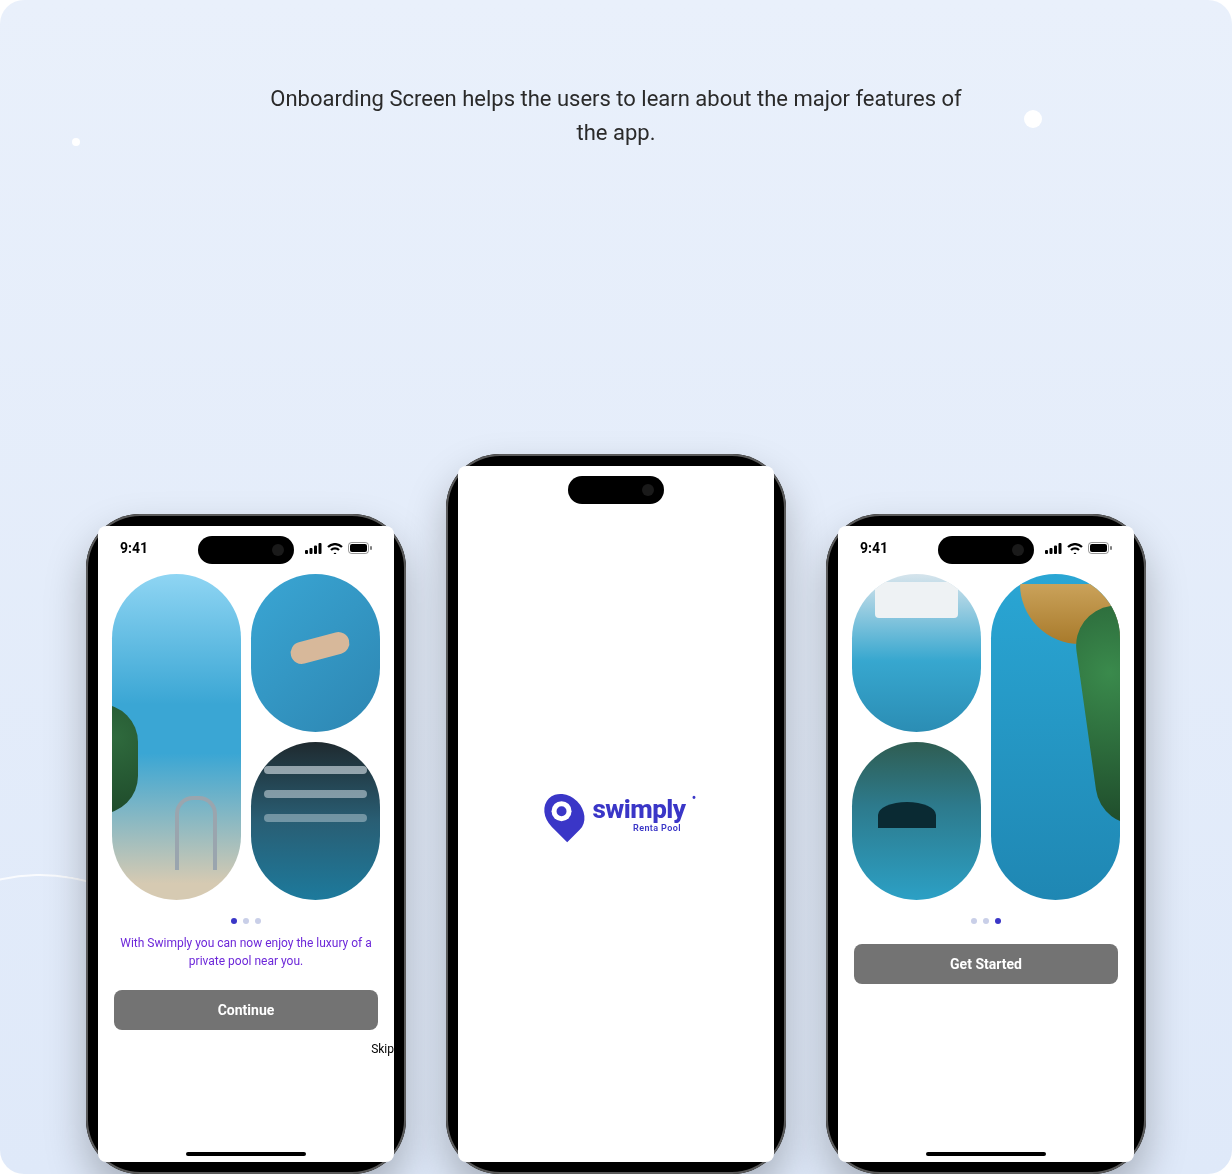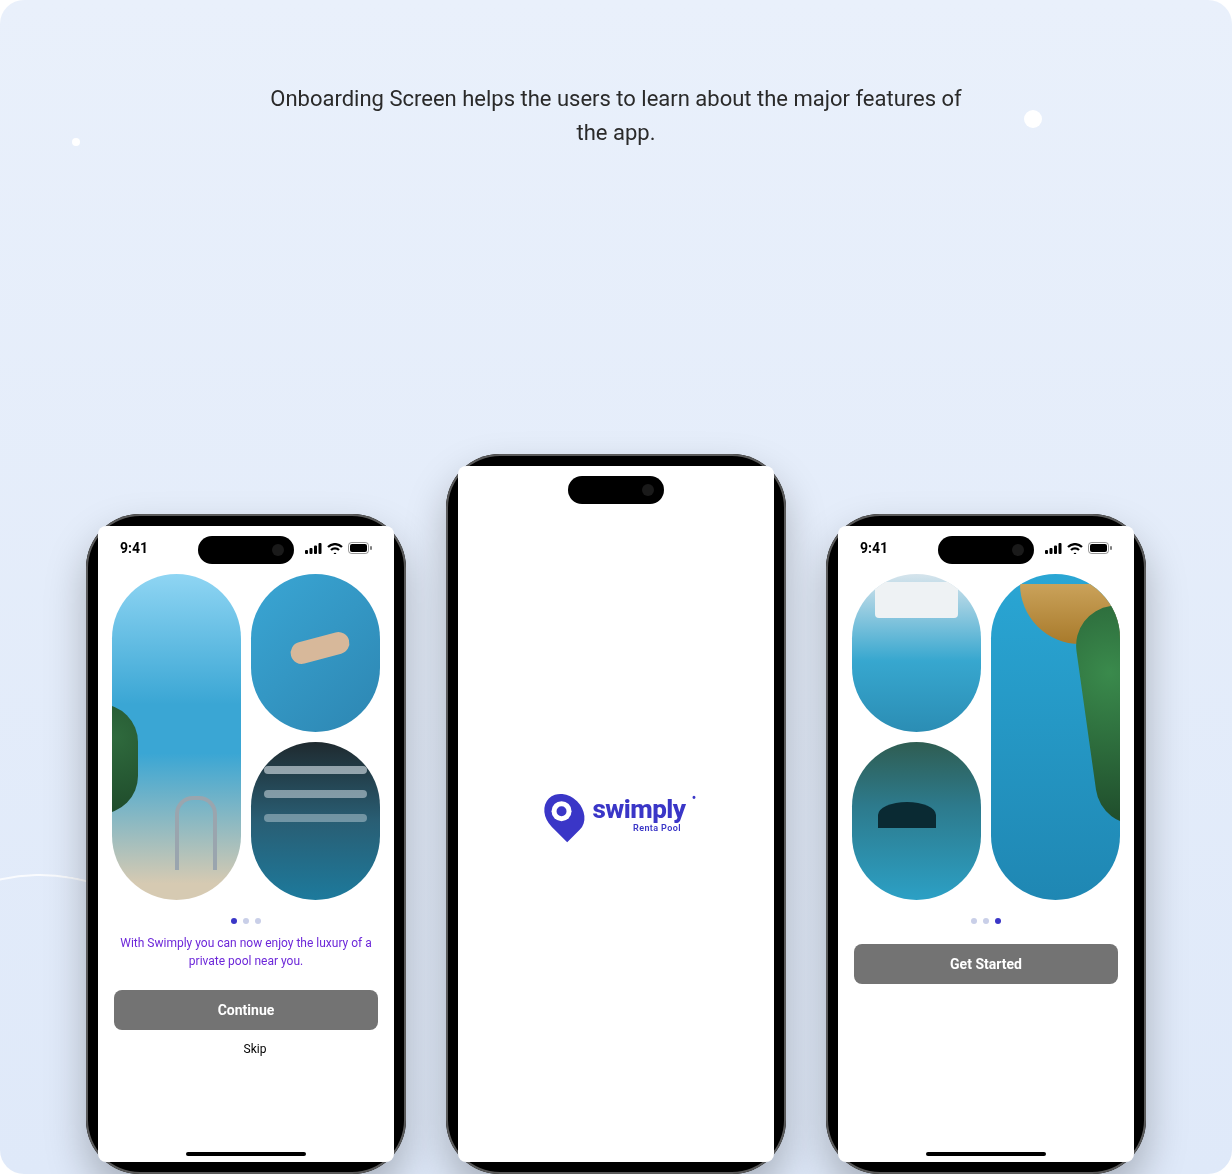--- a/index.html
+++ b/index.html
@@ -151,21 +151,21 @@
   margin:20px 16px 0;
   background:#737373;
   color:#fff;
   text-align:center;
   padding:12px 0;
   border-radius:8px;
   font-size:14px;
   font-weight:700;
   cursor:pointer;
 }
-.btn-skip { text-align:center; font-size:12px; color:#000; margin-top:12px; cursor:pointer;padding-left:18px; }
+.btn-skip { text-align:right; font-size:12px; color:#000; margin-top:12px; cursor:pointer;padding-left:18px; }
 .home-indicator { position:absolute; bottom:6px; left:50%; transform:translateX(-50%); width:120px; height:4px; background:#000; border-radius:2px; }
 
 .splash-center {
   position:absolute;
   top:50%; left:50%;
   transform:translate(-50%,-50%);
   display:flex;
   align-items:center;
   gap:10px;
 }

